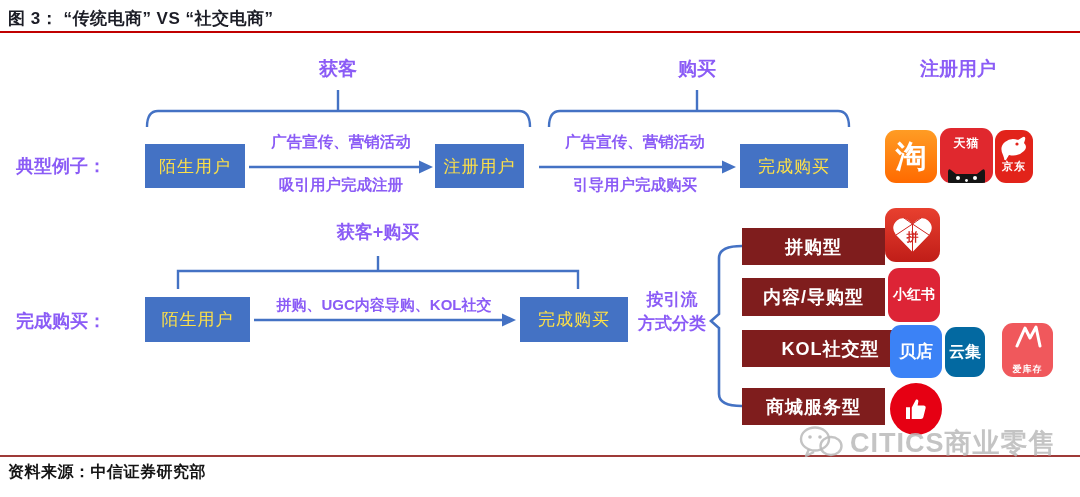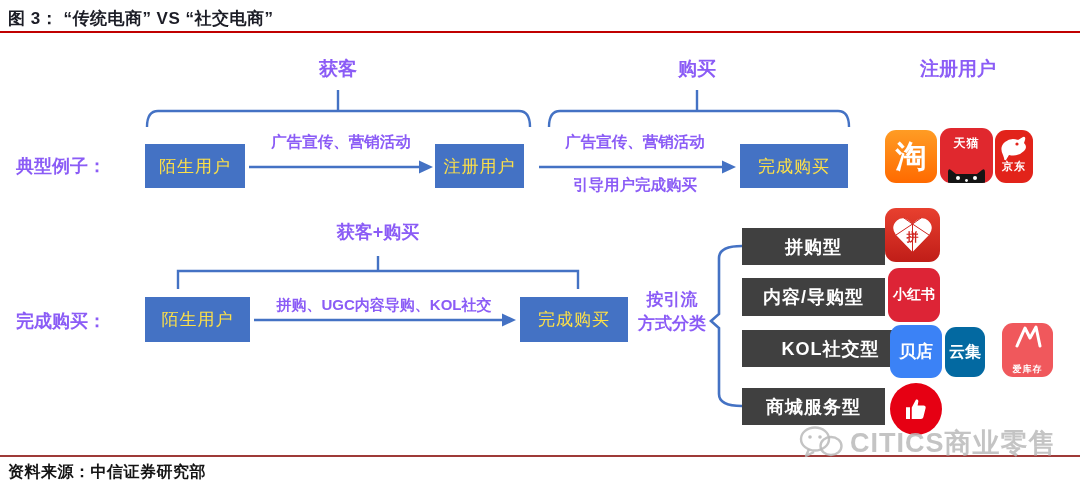--- a/index.html
+++ b/index.html
@@ -14,21 +14,21 @@
   .watermark{position:absolute;left:796px;top:424px;display:flex;align-items:center;gap:6px;z-index:5;}
   .watermark-text{font-size:27px;font-weight:bold;color:rgba(186,186,186,.85);letter-spacing:1px;}
   
   .navy{color:#8b5cf6;font-weight:bold;position:absolute;text-align:center;}
   .stage-label{font-size:19px;}
   .row-label{font-size:18px;text-align:left;}
   .arrow-label{font-size:15.5px;white-space:nowrap;}
   
   .box{position:absolute;background:#4472c4;color:#fde047;font-weight:normal;display:flex;
        align-items:center;justify-content:center;letter-spacing:1px;font-size:17px;}
-  .cat-box{position:absolute;left:742px;width:143px;background:#404040;color:#fff;font-weight:bold;
+  .cat-box{position:absolute;left:742px;width:143px;background:#7f1d1d;color:#fff;font-weight:bold;
        display:flex;align-items:center;justify-content:center;letter-spacing:1px;font-size:18px;}
   
   .connectors{position:absolute;left:0;top:0;pointer-events:none;}
   
   .icon{position:absolute;border-radius:11px;color:#fff;font-weight:bold;display:flex;
         align-items:center;justify-content:center;overflow:hidden;}
   .taobao{left:885px;top:130px;width:52px;height:53px;background:linear-gradient(180deg,#ff9c24,#ff6a00);font-size:31px;}
   .tmall{left:940px;top:128px;width:53px;height:55px;background:#e0282e;flex-direction:column;justify-content:flex-start;}
   .tmall-text{font-size:12px;margin-top:7px;letter-spacing:1px;}
   .tmall-cat{position:absolute;bottom:0;left:6px;}
@@ -88,20 +88,21 @@
   </svg>
 
   <div class="navy stage-label" style="left:314px;top:56px;width:48px;">获客</div>
   <div class="navy stage-label" style="left:673px;top:56px;width:48px;">购买</div>
   <div class="navy stage-label" style="left:908px;top:56px;width:100px;">注册用户</div>
   <div class="navy stage-label" style="left:325px;top:220px;width:106px;font-size:18px;">获客+购买</div>
 
   <div class="navy row-label" style="left:16px;top:154px;">典型例子：</div>
   <div class="box" style="left:145px;top:144px;width:100px;height:44px;">陌生用户</div>
   <div class="navy arrow-label" style="left:248px;top:132px;width:186px;">广告宣传、营销活动</div>
+  <div class="navy arrow-label" style="left:248px;top:175px;width:186px;">吸引用户完成注册</div>
   <div class="box" style="left:435px;top:144px;width:89px;height:44px;">注册用户</div>
   <div class="navy arrow-label" style="left:540px;top:132px;width:190px;">广告宣传、营销活动</div>
   <div class="navy arrow-label" style="left:540px;top:175px;width:190px;">引导用户完成购买</div>
   <div class="box" style="left:740px;top:144px;width:108px;height:44px;">完成购买</div>
 
   <div class="navy row-label" style="left:16px;top:309px;">完成购买：</div>
   <div class="box" style="left:145px;top:297px;width:105px;height:45px;">陌生用户</div>
   <div class="navy arrow-label" style="left:250px;top:296px;width:268px;font-size:15px;">拼购、UGC内容导购、KOL社交</div>
   <div class="box" style="left:520px;top:297px;width:108px;height:45px;">完成购买</div>
 

